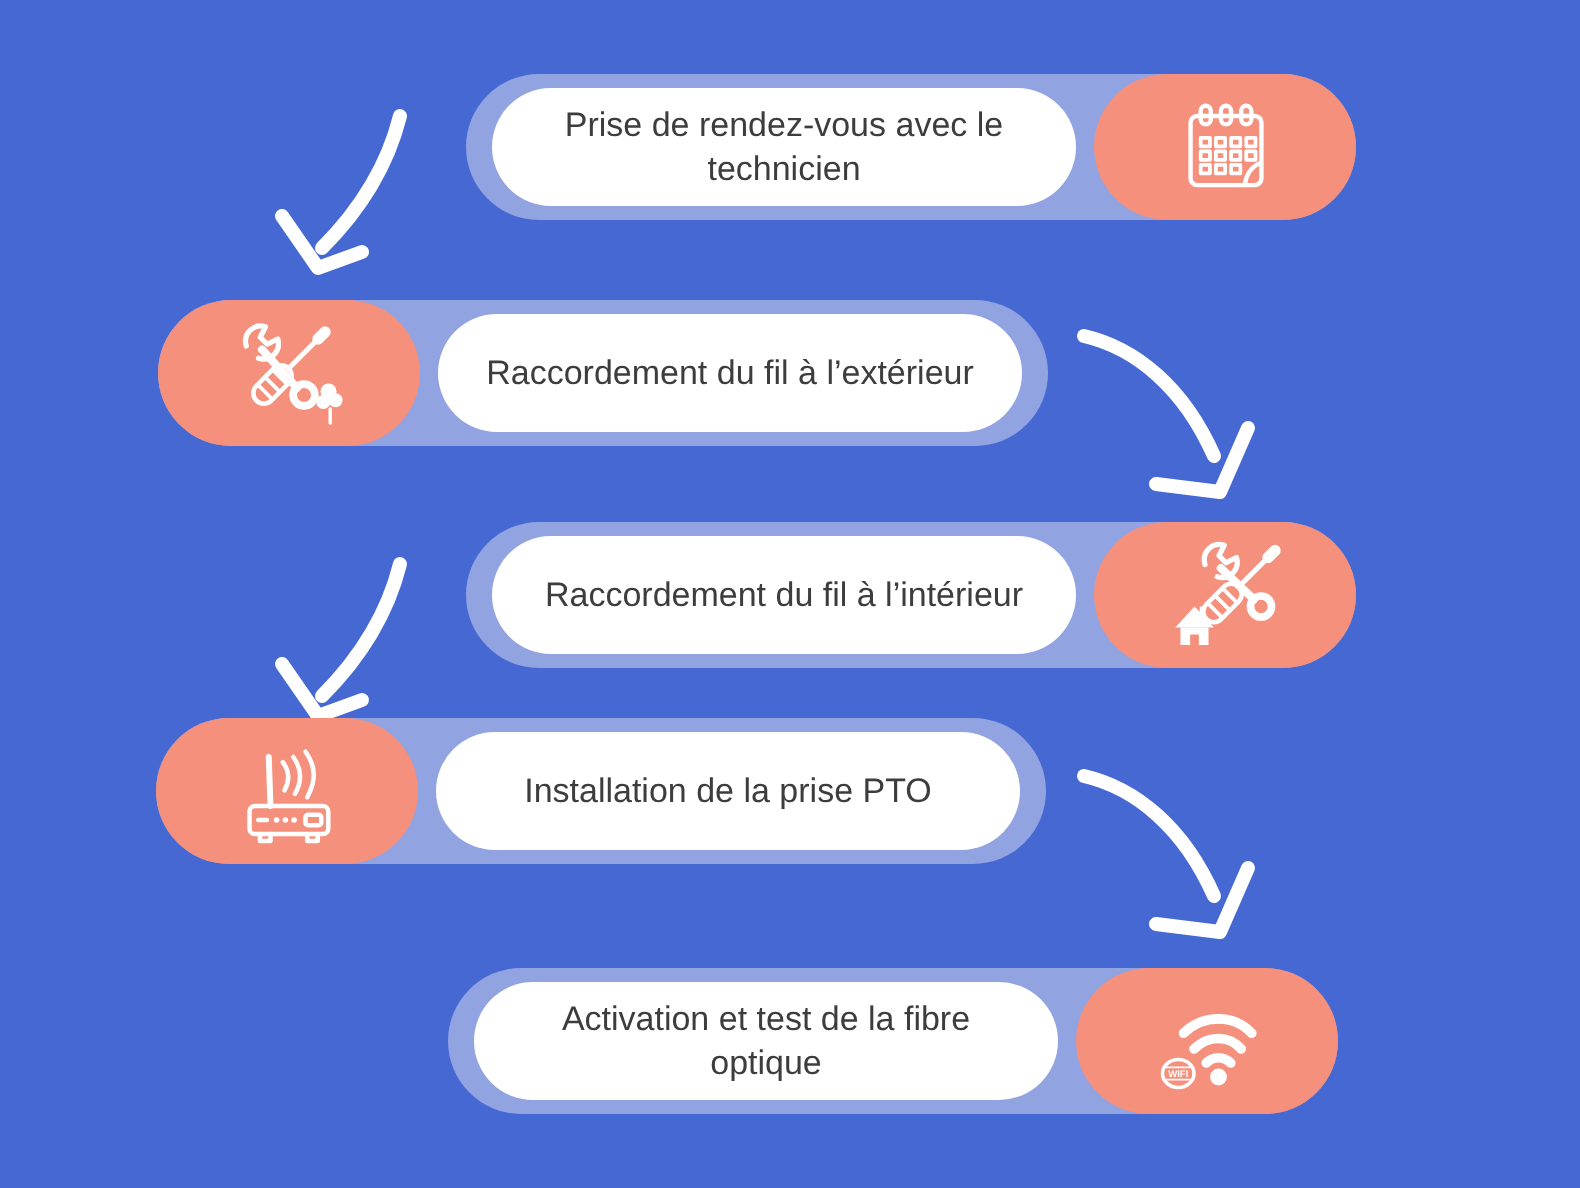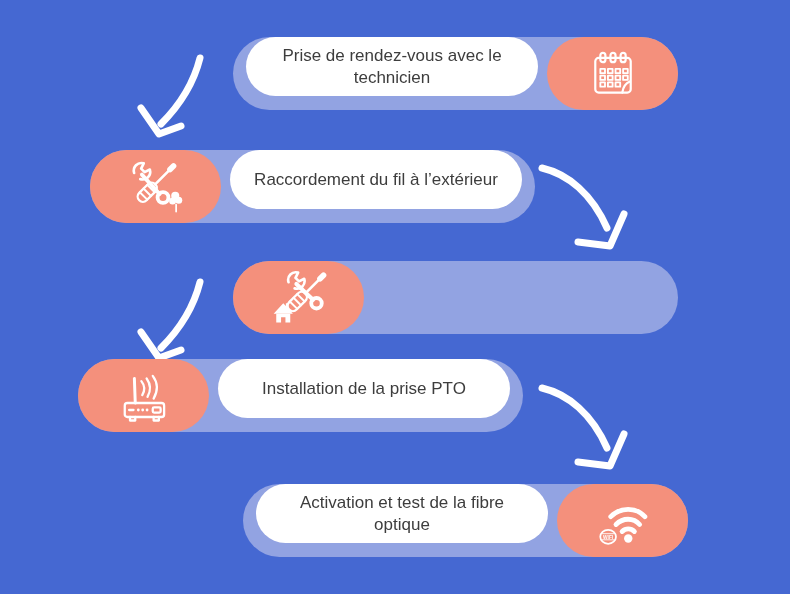--- a/index.html
+++ b/index.html
@@ -5,21 +5,21 @@
   html,body{margin:0;padding:0}
   body{
     width:790px;height:594px;overflow:hidden;
     background:var(--background,#4568d2);
     font-family:"Liberation Sans",sans-serif;
   }
   .canvas{position:relative;width:790px;height:594px}
   .track{
     position:absolute;width:445px;height:73px;
     background:var(--track,#92a3e2);border-radius:37px;
-    display:flex;align-items:flex-start;justify-content:space-between;
+    display:flex;align-items:center;justify-content:space-between;
   }
   .pill{
     width:292px;height:59px;background:var(--pill,#ffffff);
     border-radius:30px;display:flex;align-items:center;justify-content:center;
     text-align:center;padding:0 14px;box-sizing:border-box;flex:none;
   }
   .label{font-size:17px;line-height:22px;color:var(--text,#3d3d3d)}
   .capsule{
     width:131px;height:73px;background:var(--capsule,#f4907c);
     border-radius:37px;display:flex;align-items:center;justify-content:center;flex:none;
@@ -64,21 +64,21 @@
         </g>
       </svg>
     </div>
   </div>
 
   <svg class="arrow" style="left:134px;top:52px" width="74" height="90" viewBox="0 0 74 90">
     <path d="M66 6 C60 30 47 52 27 72"></path>
     <path d="M7 56 L25 82 L47 74"></path>
   </svg>
 
-  <div class="track left" style="left:90px;top:150px">
+  <div class="track left" style="left:79px;top:150px">
     <div class="capsule">
       <svg width="56" height="56" viewBox="0 0 64 64">
         <g class="ic">
           <path stroke-width="3" d="M7 16 C5 9 11 3 18 5 L15 11 L19 15 L25 12 C27 19 21 25 14 23"></path>
           <line stroke-width="4.6" x1="16" y1="18" x2="36" y2="40"></line>
           <circle stroke-width="4.4" cx="40" cy="44" r="6.2"></circle>
           <line stroke-width="6.5" x1="48" y1="12" x2="52" y2="8"></line>
           <line stroke-width="3" x1="31" y1="29" x2="47" y2="13"></line>
           <g transform="rotate(-45 22 38)">
             <rect stroke-width="2.6" x="9" y="32" width="26" height="12" rx="6"></rect>
@@ -99,20 +99,23 @@
       <span class="label">Raccordement du fil à l’extérieur</span>
     </div>
   </div>
 
   <svg class="arrow" style="left:536px;top:158px" width="95" height="95" viewBox="0 0 95 95">
     <path d="M6 10 C32 16 56 36 71 70"></path>
     <path d="M42 84 L74 88 L88 56"></path>
   </svg>
 
   <div class="track right" style="left:233px;top:261px">
+    <div class="pill">
+      <span class="label">Raccordement du fil à l’intérieur</span>
+    </div>
     <div class="capsule">
       <svg width="56" height="56" viewBox="0 0 64 64">
         <g class="ic">
           <path stroke-width="3" d="M20 14 C18 7 24 1 31 3 L28 9 L32 13 L38 10 C40 17 34 23 27 21"></path>
           <line stroke-width="4.6" x1="29" y1="16" x2="48" y2="34"></line>
           <circle stroke-width="4.4" cx="52" cy="38" r="6"></circle>
           <line stroke-width="6.5" x1="56" y1="10" x2="60" y2="6"></line>
           <line stroke-width="3" x1="41" y1="25" x2="55" y2="11"></line>
           <g transform="rotate(-45 30 36)">
             <rect stroke-width="2.6" x="17" y="30" width="26" height="12" rx="6"></rect>
@@ -158,21 +161,21 @@
     <div class="pill">
       <span class="label">Installation de la prise PTO</span>
     </div>
   </div>
 
   <svg class="arrow" style="left:536px;top:378px" width="95" height="95" viewBox="0 0 95 95">
     <path d="M6 10 C32 16 56 36 71 70"></path>
     <path d="M42 84 L74 88 L88 56"></path>
   </svg>
 
-  <div class="track right" style="left:243px;top:484px">
+  <div class="track right" style="left:224px;top:484px">
     <div class="pill">
       <span class="label">Activation et test de la fibre optique</span>
     </div>
     <div class="capsule">
       <svg width="56" height="56" viewBox="0 0 64 64">
         <g class="ic" stroke-width="5.5">
           <path d="M18 27 C29 16 47 16 57 27"></path>
           <path d="M24 36 C32 28 44 28 51 36"></path>
           <path d="M31 44 C35 40 41 40 45 44"></path>
         </g>

